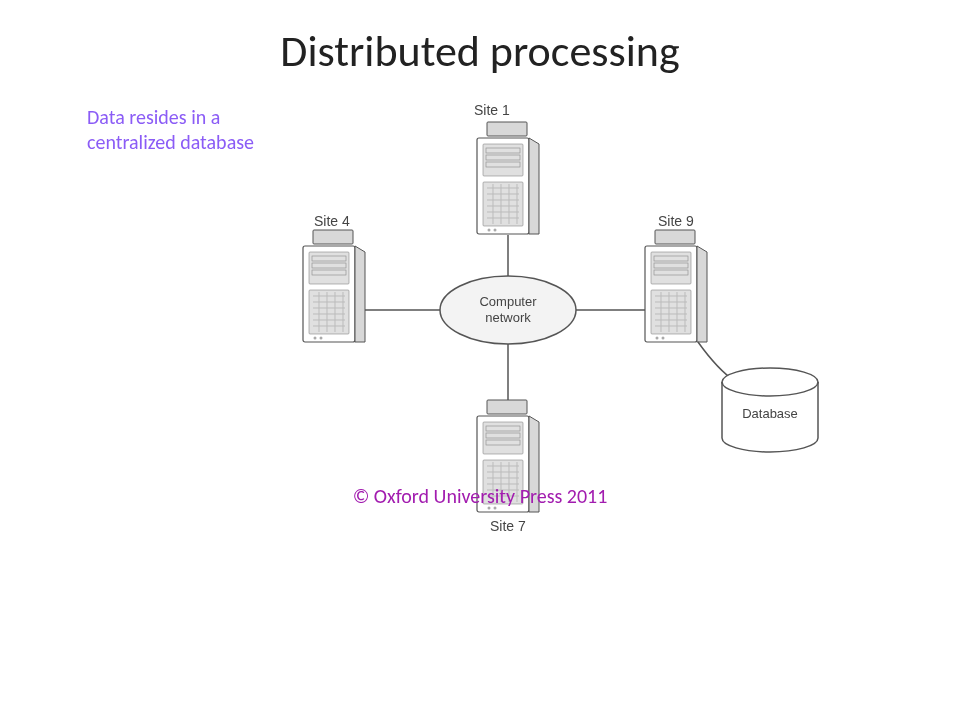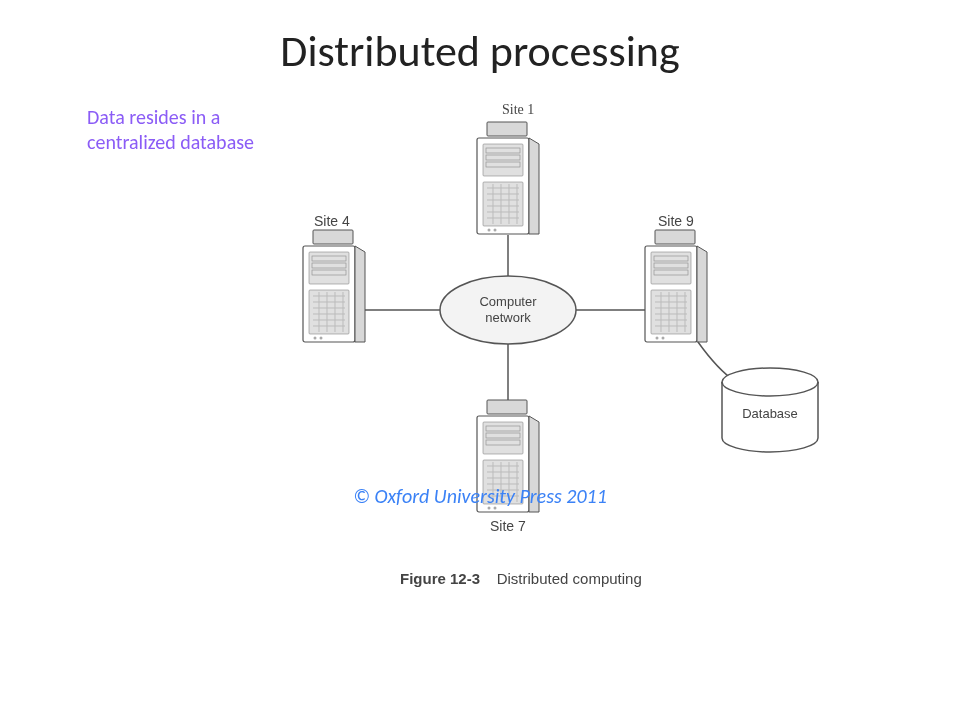--- a/index.html
+++ b/index.html
@@ -37,22 +37,21 @@
     color: #8b5cf6;
     margin-left: 39px;
   }
   .footer {
     position: absolute;
     bottom: 24px;
     left: 0;
     width: 960px;
     text-align: center;
     font-size: 20px;
-    color: #3b82f6;
-    font-style: italic;
+    color: #a21caf;
   }
   
   .diagram {
     position: absolute;
     top: 100px;
     left: 250px;
     width: 600px;
     height: 520px;
     font-family: Verdana, Arial, sans-serif;
   }
@@ -148,26 +147,21 @@
 
       <path class="link" d="M448 242 Q468 270 486 282"></path>
       <g>
         <ellipse class="db" cx="520" cy="282" rx="48" ry="14"></ellipse>
         <path class="db" d="M472 282 L472 338 A48 14 0 0 0 568 338 L568 282"></path>
         <path d="M472 282 A48 14 0 0 0 568 282" fill="none" stroke="#555" stroke-width="1.5"></path>
         <text class="dbtxt" x="520" y="318" text-anchor="middle">Database</text>
       </g>
     </svg>
 
-    <div class="lbl" style="left:252px; top:2px;font-family:Liberation Serif, serif;">Site 1</div>
+    <div class="lbl" style="left:224px; top:2px;">Site 1</div>
     <div class="lbl" style="left:408px; top:113px;">Site 9</div>
     <div class="lbl" style="left:240px; top:418px;">Site 7</div>
     <div class="lbl" style="left:64px;  top:113px;">Site 4</div>
 
-    <div class="caption" style="left:150px; top:470px;">
-      <span class="fignum">Figure 12-3</span>
-      &nbsp;&nbsp;
-      <span>Distributed computing</span>
-    </div>
   </div>
 
   <div class="footer">© Oxford University Press 2011</div>
 </div>
 
 </body></html>

